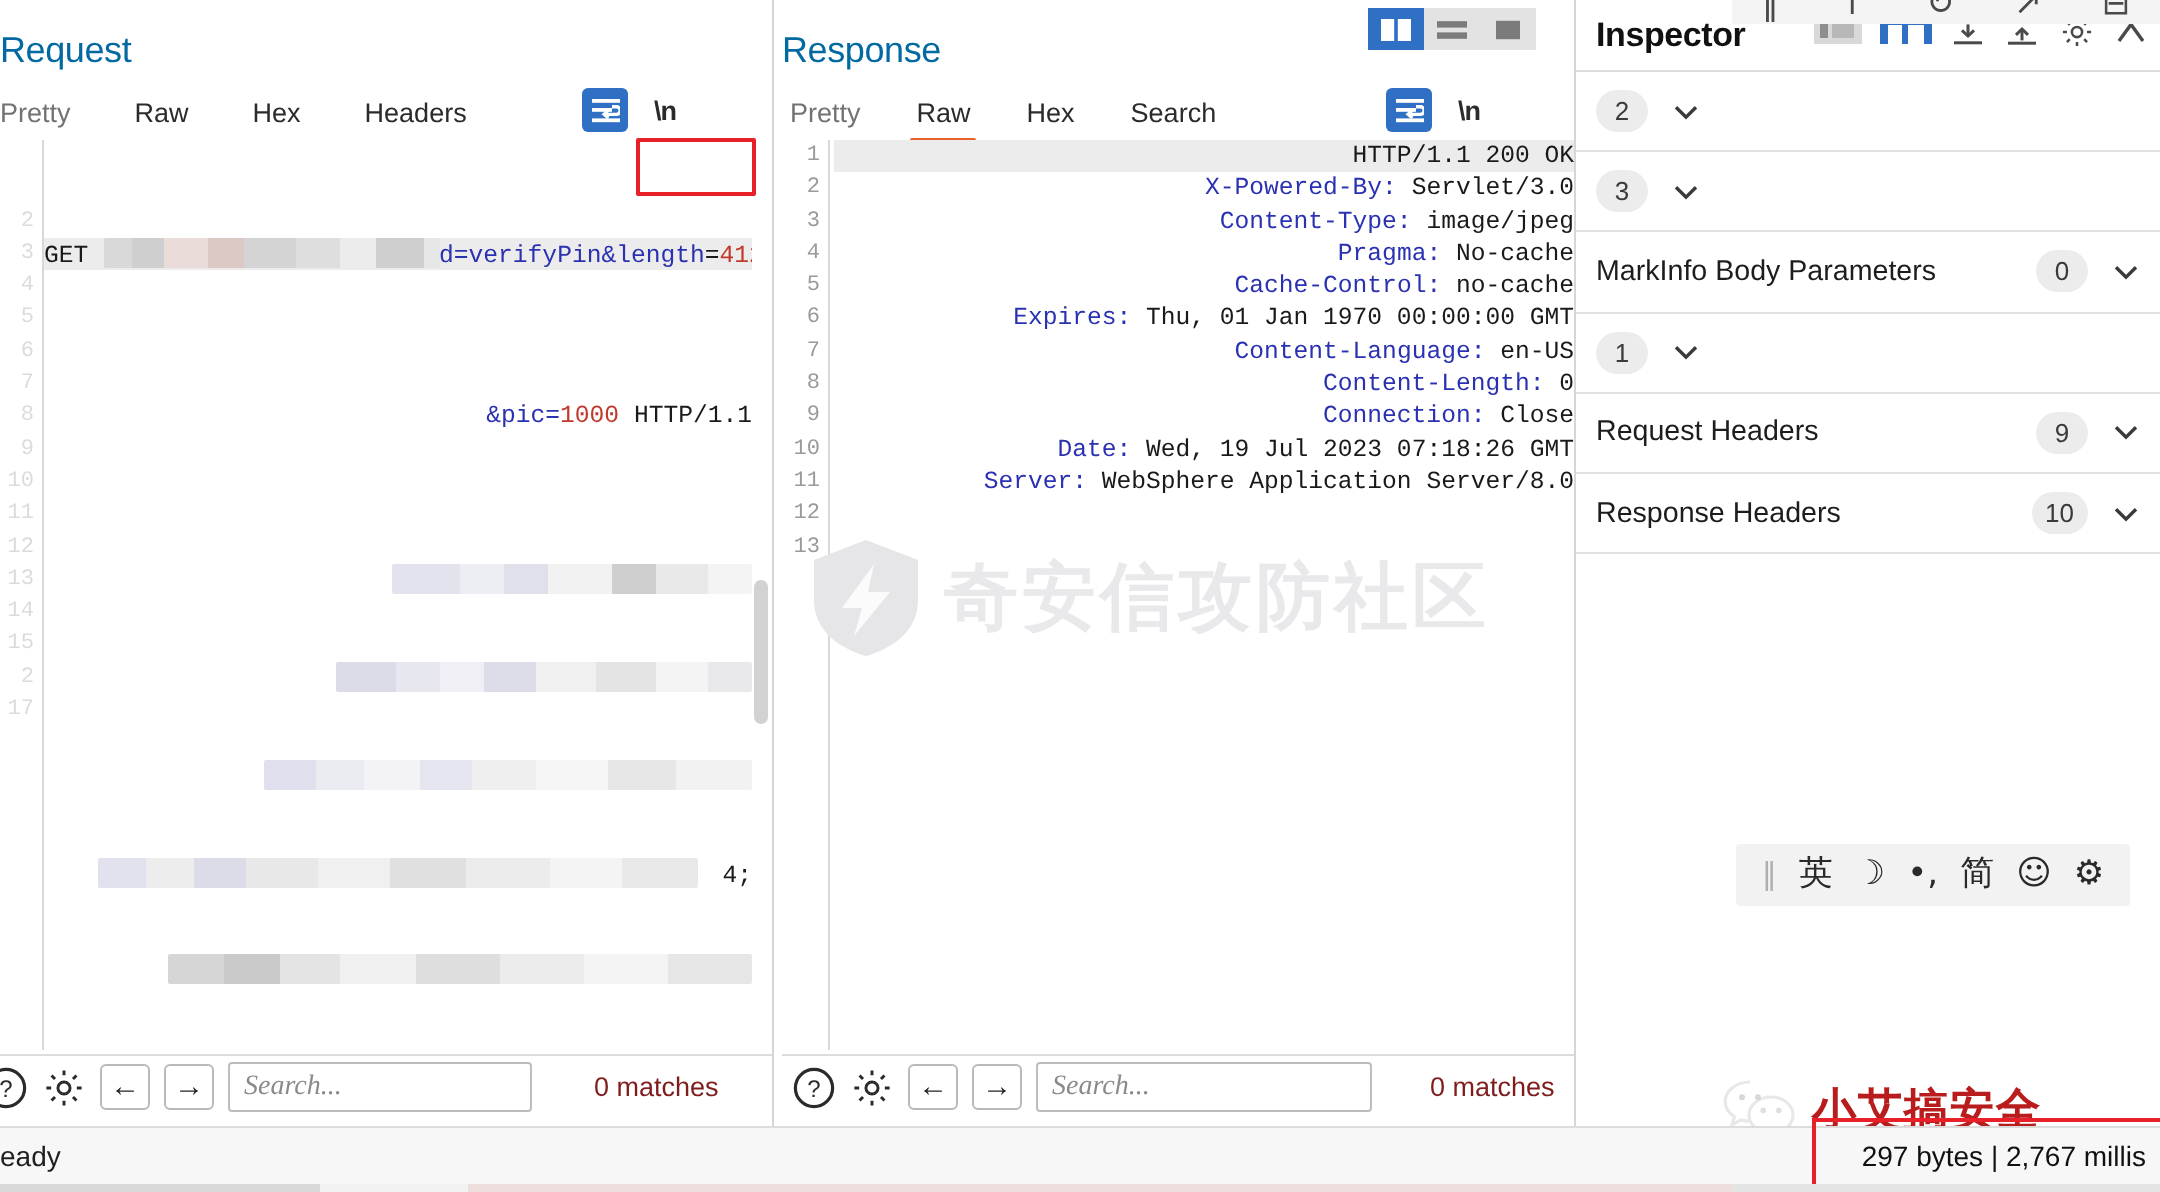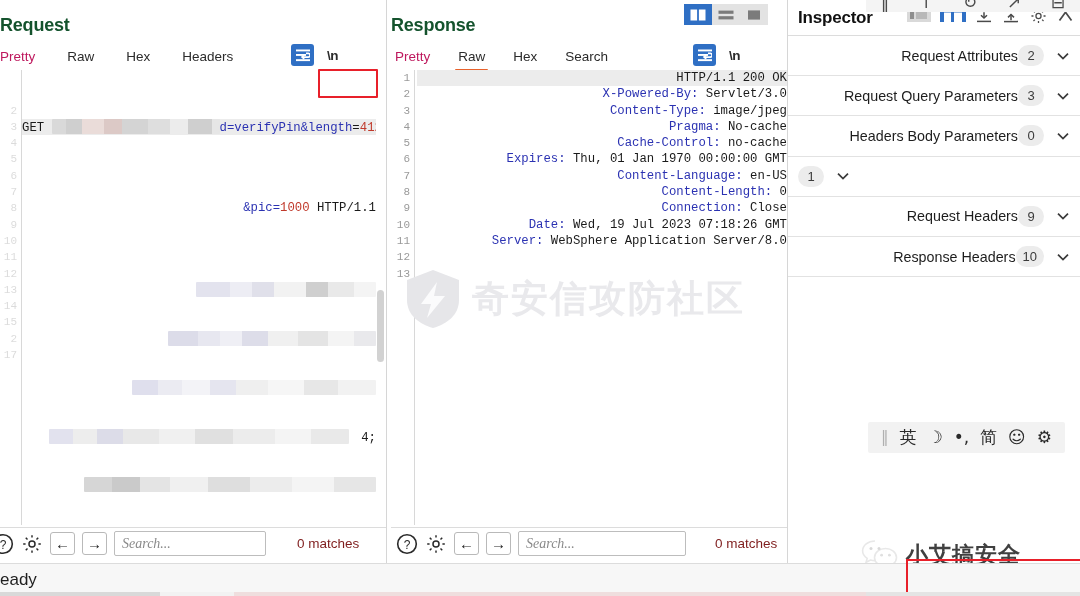--- a/index.html
+++ b/index.html
@@ -10,32 +10,32 @@
     font-family: "Liberation Sans", sans-serif;
     -webkit-font-smoothing: antialiased;
   }
 
   #app { position: relative; width: 1080px; height: 596px; background:#fff; }
 
   
   .panel { position: absolute; top: 0; background: #fff; }
 
   .panel-title {
-    font-size: 18px; font-weight: bold; color: #14532d;
+    font-size: 18px; font-weight: normal; color: #0369a1;
     letter-spacing: -0.2px;
     line-height: 1;
     text-align: center;
   }
 
   .tabs { display: flex; align-items: center; }
   .tab {
     font-size: 13.5px; color: #2b2b2b; position: relative;
     padding: 4px 0 7px 0; cursor: default; white-space: nowrap;
   }
-  .tab.inactive { color: #be185d; }
+  .tab.inactive { color: #737373; }
   .tab.active-underline::after {
     content: ""; position: absolute; left: -3px; right: -3px; bottom: 0;
     height: 2.5px; background: #e8622c; border-radius: 1px;
   }
 
   
   .tool-ic { display: inline-flex; align-items: center; justify-content: center; cursor: default; }
   .wrap-btn {
     width: 23px; height: 22px; background: #2f6fc4; border-radius: 3px;
     display: flex; align-items: center; justify-content: center;
@@ -81,21 +81,21 @@
   }
   .search-input {
     height: 25px; border: 1px solid #bdbdbd; border-radius: 2px; background: #fff;
     font-family: "Liberation Serif", serif; font-style: italic;
     font-size: 14px; color: #8a8a8a; padding: 0 7px; outline: none;
   }
   .search-input::placeholder { color: #8a8a8a; font-style: italic; opacity: 1; }
   .matches { font-size: 13.5px; color: #7f1d1d; white-space: nowrap; }
 
   
-  #inspector { position: absolute; top: 0; left: 788px; width: 292px; height: 563px; background: #fff; text-align: right; }
+  #inspector { position: absolute; top: 0; left: 788px; width: 292px; height: 563px; background: #fff; }
   .insp-head {
     height: 36px; display: flex; align-items: center; padding: 0 6px 0 10px;
     border-bottom: 1px solid #dcdcdc; position: relative;
   }
   .insp-title { font-size: 17px; font-weight: bold; color: #111; letter-spacing:-0.2px; }
   .insp-icons { position: absolute; right: 6px; top: 6px; display: flex; align-items: center; gap: 9px; }
   .insp-row {
     height: 40.2px; display: flex; align-items: center; padding: 0 10px 0 10px;
     border-bottom: 1px solid #e2e2e2; background: #fff;
   }
@@ -110,21 +110,21 @@
   
   .layout-toggle { position: absolute; display: flex; }
   .lt-btn { width: 28px; height: 21px; background: #e3e3e3; display:flex; align-items:center; justify-content:center; }
   .lt-btn.on { background: #2f6fc4; }
 
   
   #statusbar {
     position: absolute; left: 0; right: 0; top: 563px; height: 29px;
     background: #f7f7f7; border-top: 1px solid #dcdcdc;
   }
-  #status-left { position: absolute; left: 0; top: 6px; font-size: 17px; color: #1f1f1f; }
+  #status-left { position: absolute; left: 0; top: 6px; font-size: 14px; color: #1f1f1f; }
   #status-right {
     position: absolute; right: 2px; top: 4px; font-size: 14px; color: #111;
     padding: 2px 5px; white-space: nowrap;
   }
   #status-redbox { position: absolute; left: 906px; top: 559px; width: 176px; height: 35px; border: 2px solid #e8202a; }
 
   
   #bottom-strip { position:absolute; left:0; top:592px; width:1080px; height:4px; background:#fff; }
   #bottom-strip .seg { position:absolute; top:0; height:4px; }
 
@@ -133,21 +133,21 @@
     position: absolute; left: 404px; top: 268px; width: 390px; height: 62px;
     display: flex; align-items: center; gap: 10px; pointer-events: none;
     color: #e9e9ec; font-size: 37px; font-weight: bold;
     font-family: "DejaVu Sans", sans-serif; letter-spacing: 2px;
   }
   .wm-wechat {
     position: absolute; left: 860px; top: 538px; display: flex; align-items: center; gap: 6px;
     pointer-events: none;
   }
   .wm-wechat-text {
-    font-size: 22px; font-weight: bold; color: #404040;
+    font-size: 22px; font-weight: bold; color: #b91c1c;
     font-family: "DejaVu Sans", sans-serif; letter-spacing: 1px;
   }
 
   
   #ime {
     position: absolute; left: 868px; top: 422px; width: 197px; height: 31px;
     background: #f2f2f2; display: flex; align-items: center; justify-content: center;
     gap: 11px; border-radius: 2px;
   }
   #ime .it { font-size: 17px; color: #2a2a2a; font-family: "DejaVu Sans", sans-serif; line-height:1; }
@@ -420,35 +420,33 @@
         </span>
         <span>
           <svg width="17" height="16" viewBox="0 0 17 16">
               <path d="M2.5 12.5 L8.5 4.2 L14.5 12.5" stroke="#4a4a4a" stroke-width="1.7" fill="none"></path>
             </svg>
         </span>
       </div>
     </div>
     <div id="insp-list">
         <div class="insp-row">
-          <span class="insp-row-label">Request Attributes</span>
           <span class="badge">2</span>
           <svg class="chev" viewBox="0 0 14 14">
             <path d="M2 4.6 L7 9.6 L12 4.6" stroke="#3a3a3a" stroke-width="1.7" fill="none"></path>
           </svg>
         </div>
         <div class="insp-row">
-          <span class="insp-row-label">Request Query Parameters</span>
           <span class="badge">3</span>
           <svg class="chev" viewBox="0 0 14 14">
             <path d="M2 4.6 L7 9.6 L12 4.6" stroke="#3a3a3a" stroke-width="1.7" fill="none"></path>
           </svg>
         </div>
         <div class="insp-row">
-          <span class="insp-row-label">Headers Body Parameters</span>
+          <span class="insp-row-label">MarkInfo Body Parameters</span>
           <span class="badge">0</span>
           <svg class="chev" viewBox="0 0 14 14">
             <path d="M2 4.6 L7 9.6 L12 4.6" stroke="#3a3a3a" stroke-width="1.7" fill="none"></path>
           </svg>
         </div>
         <div class="insp-row">
           <span class="badge">1</span>
           <svg class="chev" viewBox="0 0 14 14">
             <path d="M2 4.6 L7 9.6 L12 4.6" stroke="#3a3a3a" stroke-width="1.7" fill="none"></path>
           </svg>
@@ -506,20 +504,21 @@
   <div id="top-cut">
       <span>‖</span>
       <span>↑</span>
       <span>↻</span>
       <span>↗</span>
       <span>⊟</span>
     </div>
 
   <div id="statusbar">
     <span id="status-left">eady</span>
+    <span id="status-right">297 bytes | 2,767 millis</span>
   </div>
   <div id="status-redbox"></div>
 
   <div id="bottom-strip">
     <div class="seg" style="left:0; width:160px; background:#d9d9d9;"></div>
     <div class="seg" style="left:160px; width:74px; background:#f2f2f2;"></div>
     <div class="seg" style="left:234px; width:632px; background:#efdede;"></div>
     <div class="seg" style="left:866px; width:214px; background:#e4e4e4;"></div>
   </div>
 

